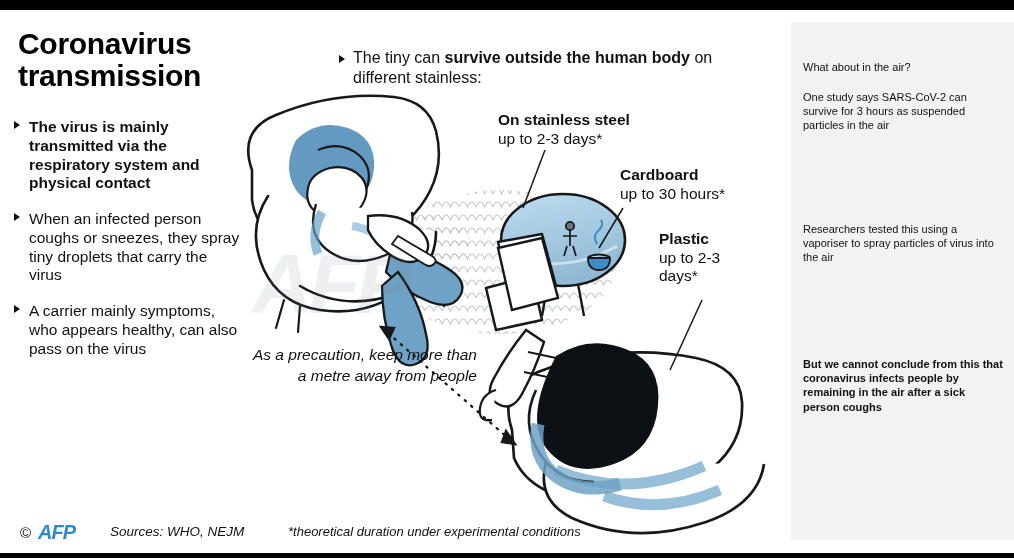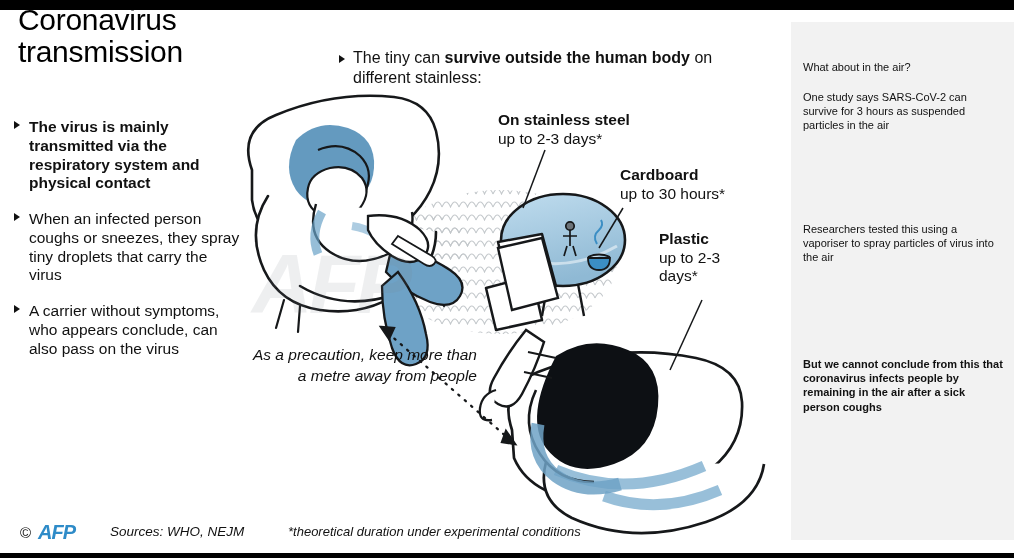--- a/index.html
+++ b/index.html
@@ -15,22 +15,22 @@
   .bottomrule{position:absolute;left:0;top:553px;width:1014px;height:5px;background:#000;}
 
   
   .sidepanel{
     position:absolute;left:791px;top:22px;width:223px;height:518px;
     background:#f2f2f2;
   }
 
   
   .title{
-    position:absolute;left:18px;top:4px;width:300px;
-    font-size:30px;font-weight:normal;line-height:1.08;letter-spacing:-0.3px;
+    position:absolute;left:18px;top:28px;width:300px;
+    font-size:30px;font-weight:bold;line-height:1.08;letter-spacing:-0.3px;
     color:#000;
   }
 
   
   .bullets{position:absolute;left:14px;top:118px;width:230px;}
   .bullet{position:relative;padding-left:15px;margin-bottom:17px;}
   .bullet .tri{
     position:absolute;left:0;top:3px;width:0;height:0;
     border-top:4.5px solid transparent;border-bottom:4.5px solid transparent;
     border-left:6px solid #111;
@@ -209,21 +209,21 @@
     <div class="bullet b1">
       <span class="tri"></span>
       <div class="txt">The virus is mainly transmitted via the respiratory system and physical contact</div>
     </div>
     <div class="bullet">
       <span class="tri"></span>
       <div class="txt">When an infected person coughs or sneezes, they spray tiny droplets that carry the virus</div>
     </div>
     <div class="bullet">
       <span class="tri"></span>
-      <div class="txt">A carrier without symptoms, who appears conclude, can also pass on the virus</div>
+      <div class="txt">A carrier mainly symptoms, who appears healthy, can also pass on the virus</div>
     </div>
   </div>
 
   <div class="centerhead">
     <span class="tri"></span>
     <div class="txt"><span>The tiny can </span><b>survive outside the human body</b><span> on different stainless:</span></div>
   </div>
 
   <div class="callout" id="c-steel">
     <div class="hd">On stainless steel</div>

